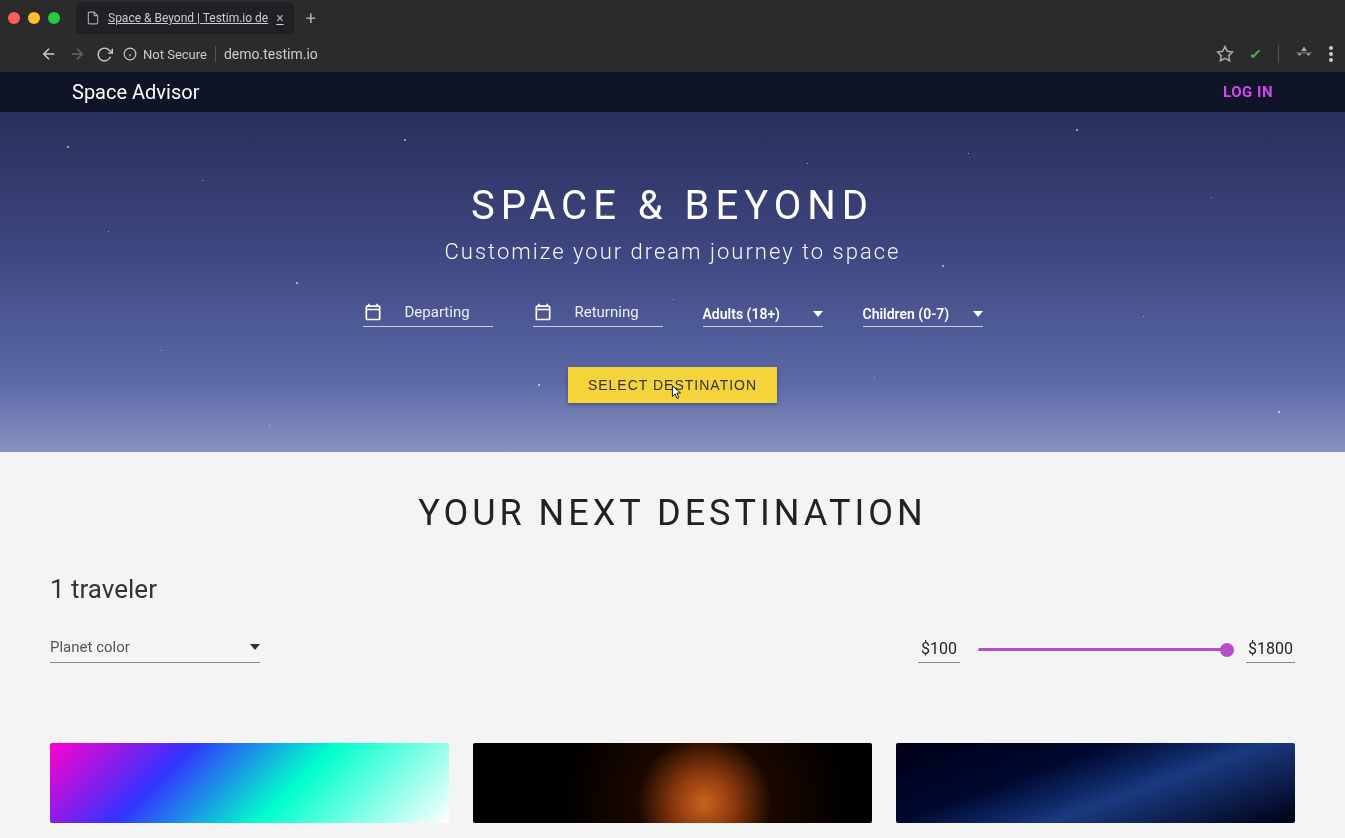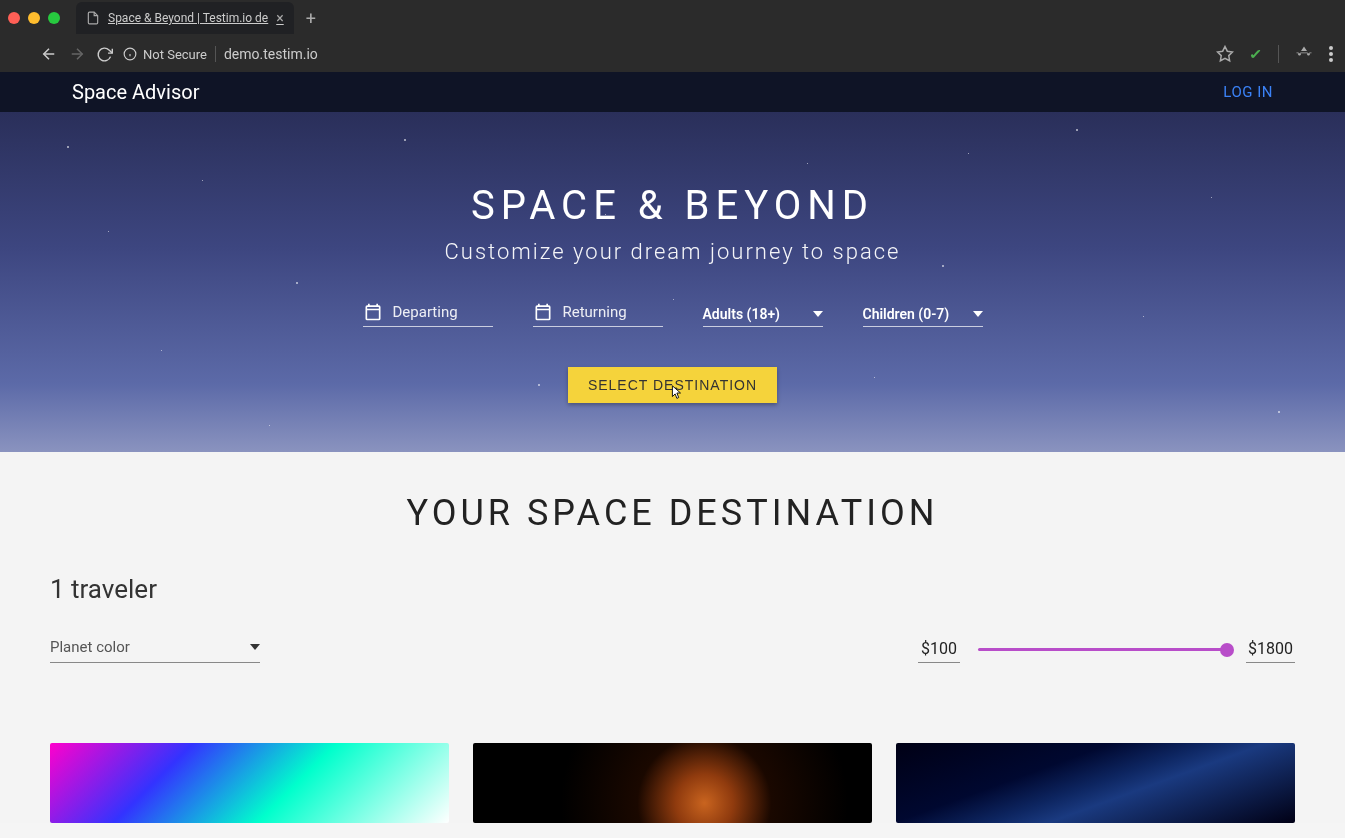--- a/index.html
+++ b/index.html
@@ -24,31 +24,31 @@
 .secure-chip { color: #ccc; font-size: 13px; display: flex; align-items: center; gap: 6px; }
 .secure-divider { width:1px; height:16px; background:#555; }
 .url-text { color: #ccc; font-size: 14px; }
 .right-icons { display: flex; align-items: center; gap: 16px; margin-left: auto; }
 .right-icons .divider { width:1px; height:18px; background:#555; }
 .chk-icon { color: #4caf50; font-weight: bold; transform: scaleX(1.2); }
 
 
 .site-nav { background: #0f1426; height: 40px; display: flex; align-items: center; padding: 0 72px; justify-content: space-between; }
 .brand { color: #fff; font-size: 20px; font-weight: 400; }
-.login-link { color: #3b82f6; font-size: 15px; font-weight: 400; letter-spacing: 0.5px; }
+.login-link { color: #d946ef; font-size: 15px; font-weight: 700; letter-spacing: 0.5px; }
 
 
 .hero { height: 340px; background: linear-gradient(to bottom, #2a2f5a 0%, #3d4680 40%, #5c6aa8 80%, #8a93bf 100%); position: relative; overflow: hidden; display:flex; flex-direction:column; align-items:center; color:#fff; }
 .stars { position:absolute; inset:0; }
 .star { position:absolute; background:#fff; border-radius:50%; opacity:0.7; }
 .hero-title { margin-top: 70px; font-size: 40px; letter-spacing: 6px; font-weight: 400; }
 .hero-subtitle { margin-top: 10px; font-size: 22px; letter-spacing: 2px; font-weight: 300; opacity: 0.95; }
 .search-row { display:flex; gap: 40px; margin-top: 38px; align-items:flex-end; }
 .field { display:flex; align-items:center; gap: 10px; border-bottom: 1px solid rgba(255,255,255,0.7); padding-bottom: 4px; }
-.field-label { color: rgba(255,255,255,0.9); font-size: 15px; }
+.field-label { color: rgba(255,255,255,0.9); font-size: 15px; margin-left: 12px; }
 .date-field { min-width: 130px; }
 .select-field { min-width: 120px; border-bottom: 1px solid rgba(255,255,255,0.7); padding-bottom: 4px; display:flex; align-items:center; justify-content:space-between; gap:10px; }
 .select-label { font-size: 14px; font-weight: 600; color:#fff; }
 .cta-btn { margin-top: 40px; background: #f5d33b; color: #333; font-size: 14px; font-weight: 500; letter-spacing: 1px; padding: 10px 20px; border: none; box-shadow: 0 2px 4px rgba(0,0,0,0.3); cursor: pointer; }
 
 
 .content { background:#f4f4f4; padding: 40px 50px 0 50px; }
 .section-title { text-align:center; font-size: 36px; letter-spacing: 4px; font-weight: 400; color:#222; margin-bottom: 40px; }
 .traveler-text { font-size: 26px; font-weight: 400; color:#333; margin-bottom: 28px; }
 .filters-row { display:flex; align-items:flex-end; gap: 44px; }
@@ -190,21 +190,21 @@
       <span class="select-label">Children (0-7)</span>
       <svg width="10" height="6" viewBox="0 0 10 6" fill="#fff">
           <path d="M0 0l5 6 5-6z"></path>
         </svg>
     </div>
   </div>
   <button class="cta-btn">SELECT DESTINATION</button>
 </div>
 
 <div class="content">
-  <div class="section-title">YOUR SPACE DESTINATION</div>
+  <div class="section-title">YOUR NEXT DESTINATION</div>
   <div class="traveler-text">1 traveler</div>
   <div class="filters-row">
     <div class="filter-select">
       <span>Planet color</span>
       <svg width="10" height="6" viewBox="0 0 10 6" fill="#333">
           <path d="M0 0l5 6 5-6z"></path>
         </svg>
     </div>
     <div class="price-area">
       <div class="price-val">$100</div>

